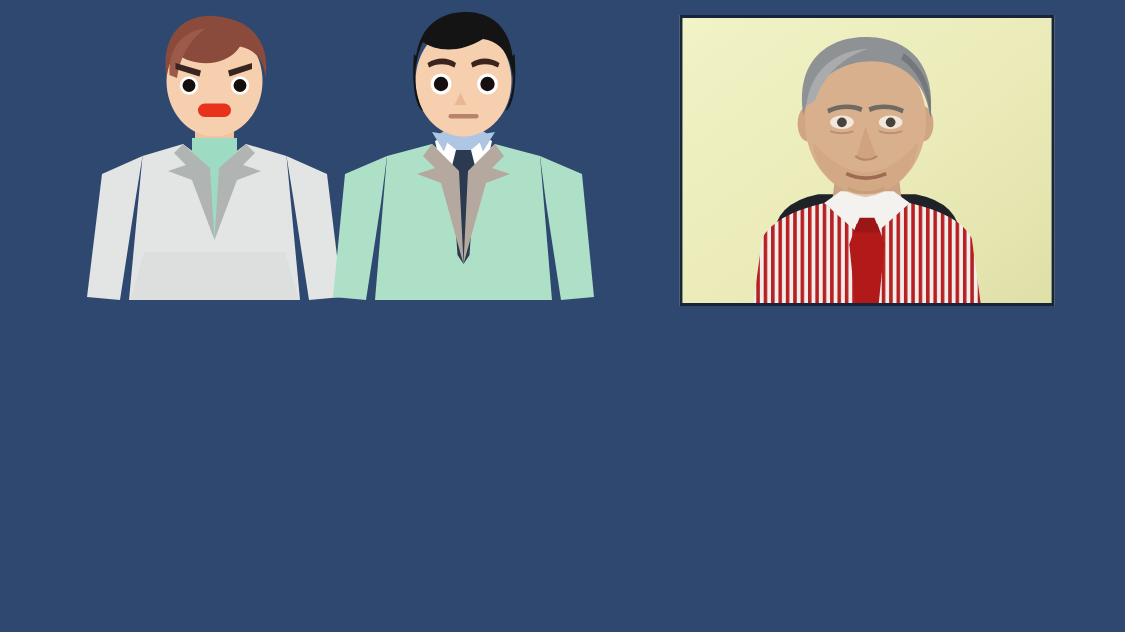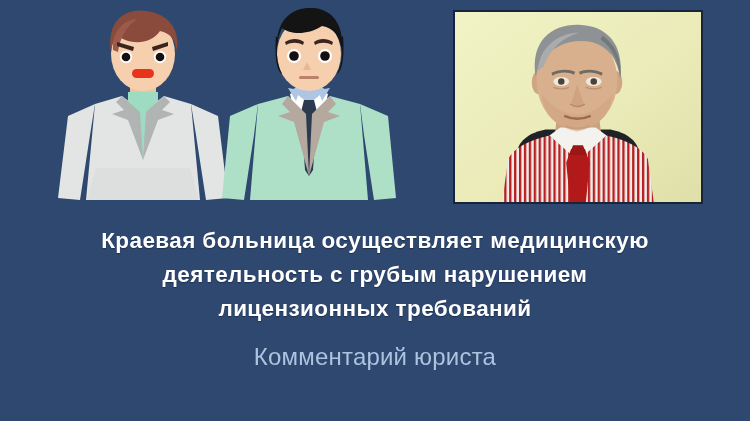--- a/index.html
+++ b/index.html
@@ -209,20 +209,14 @@
 
       <path d="M124 74 L118 94 Q124 98 131 94 Z" fill="#cfa37f"></path>
       <path d="M117 94 Q124 99 132 94" stroke="#b5876a" stroke-width="1.4" fill="none"></path>
 
       <path d="M111 106 Q124 112 138 106" stroke="#9e6a52" stroke-width="2.4" fill="none"></path>
 
       <path d="M112 116 Q124 122 137 116" stroke="#c49a77" stroke-width="2" fill="none" opacity="0.7"></path>
     </svg>
   </div>
 
-  <div id="text-block">
-    <div class="title-line">Краевая больница осуществляет медицинскую</div>
-    <div class="title-line">деятельность с грубым нарушением</div>
-    <div class="title-line">лицензионных требований</div>
-    <div id="subtitle">Комментарий юриста</div>
-  </div>
 
 </div>
 
 </body></html>

